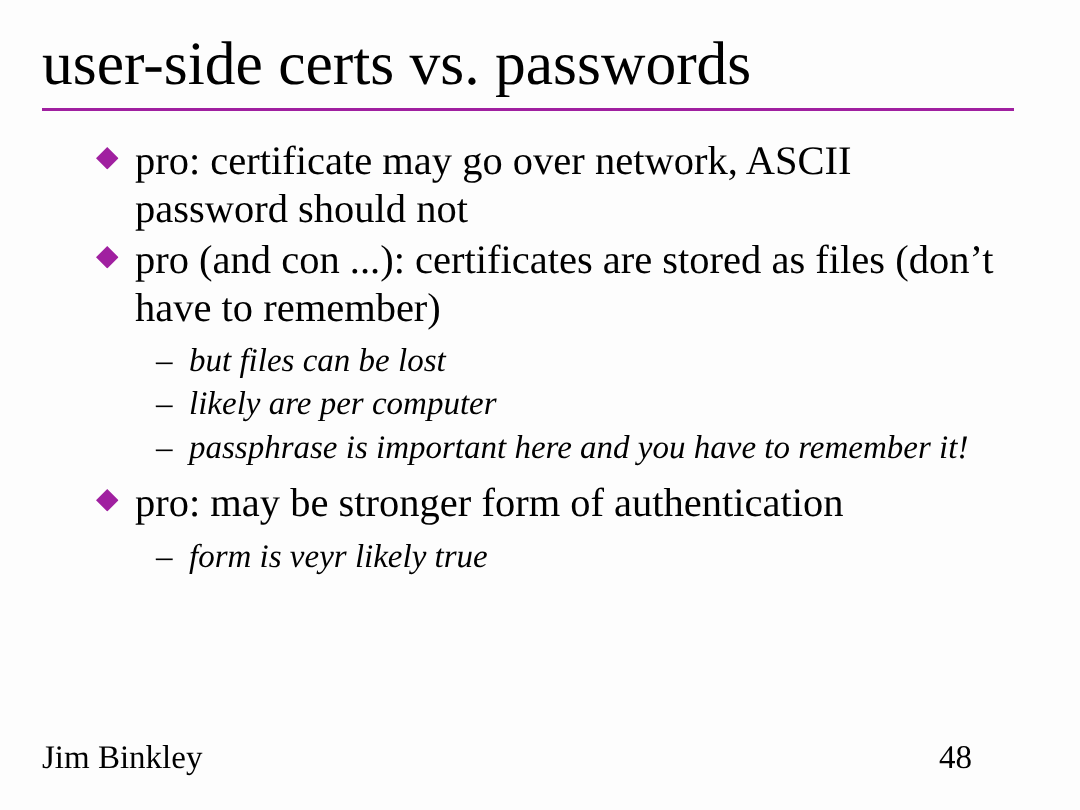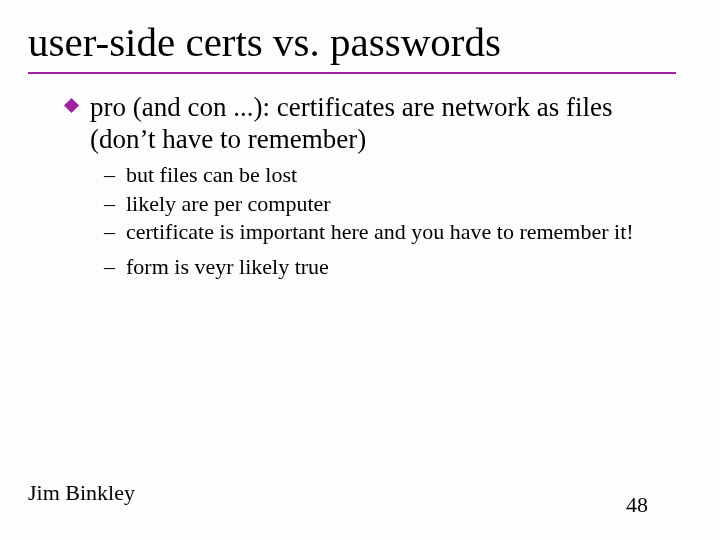--- a/index.html
+++ b/index.html
@@ -60,69 +60,85 @@
     display: flex;
     align-items: flex-start;
     font-size: 22px;
     line-height: 1.22;
     margin-bottom: 2px;
   }
   .l2 .dash {
     flex: 0 0 auto;
     width: 22px;
   }
-  .l2 .text { flex: 1 1 auto; }
+  .l2 .text { flex: 1 1 auto; font-style: italic; }
   .footer-left {
     position: absolute;
     left: 28px;
-    bottom: 34px;
+    bottom: 22px;
     font-size: 22px;
   }
   .footer-right {
     position: absolute;
     right: 56px;
     bottom: 22px;
     font-size: 22px;
   }
 </style>
 </head>
 <body>
 
 <div class="slide">
 
   <h1 class="title">user-side certs vs. passwords</h1>
   <hr class="title-rule">
 
   <div class="body">
 
+    <div class="l1">
+      <span class="bullet">
+        <svg width="15" height="15" viewBox="0 0 10 10">
+            <polygon points="5,0 10,5 5,10 0,5" fill="#a020a0"></polygon>
+          </svg>
+      </span>
+      <span class="text">pro: certificate may go over network, ASCII password should not</span>
+    </div>
 
     <div class="l1">
       <span class="bullet">
         <svg width="15" height="15" viewBox="0 0 10 10">
             <polygon points="5,0 10,5 5,10 0,5" fill="#a020a0"></polygon>
           </svg>
       </span>
-      <span class="text">pro (and con ...): certificates are network as files (don’t have to remember)</span>
+      <span class="text">pro (and con ...): certificates are stored as files (don’t have to remember)</span>
     </div>
 
     <div class="l2-group">
       <div class="l2">
         <span class="dash">–</span>
         <span class="text">but files can be lost</span>
       </div>
       <div class="l2">
         <span class="dash">–</span>
         <span class="text">likely are per computer</span>
       </div>
       <div class="l2">
         <span class="dash">–</span>
-        <span class="text">certificate is important here and you have to remember it!</span>
+        <span class="text">passphrase is important here and you have to remember it!</span>
       </div>
     </div>
 
+    <div class="l1">
+      <span class="bullet">
+        <svg width="15" height="15" viewBox="0 0 10 10">
+            <polygon points="5,0 10,5 5,10 0,5" fill="#a020a0"></polygon>
+          </svg>
+      </span>
+      <span class="text">pro: may be stronger form of authentication</span>
+    </div>
 
     <div class="l2-group" style="margin-bottom:0;">
       <div class="l2">
         <span class="dash">–</span>
         <span class="text">form is veyr likely true</span>
       </div>
     </div>
 
   </div>
 

